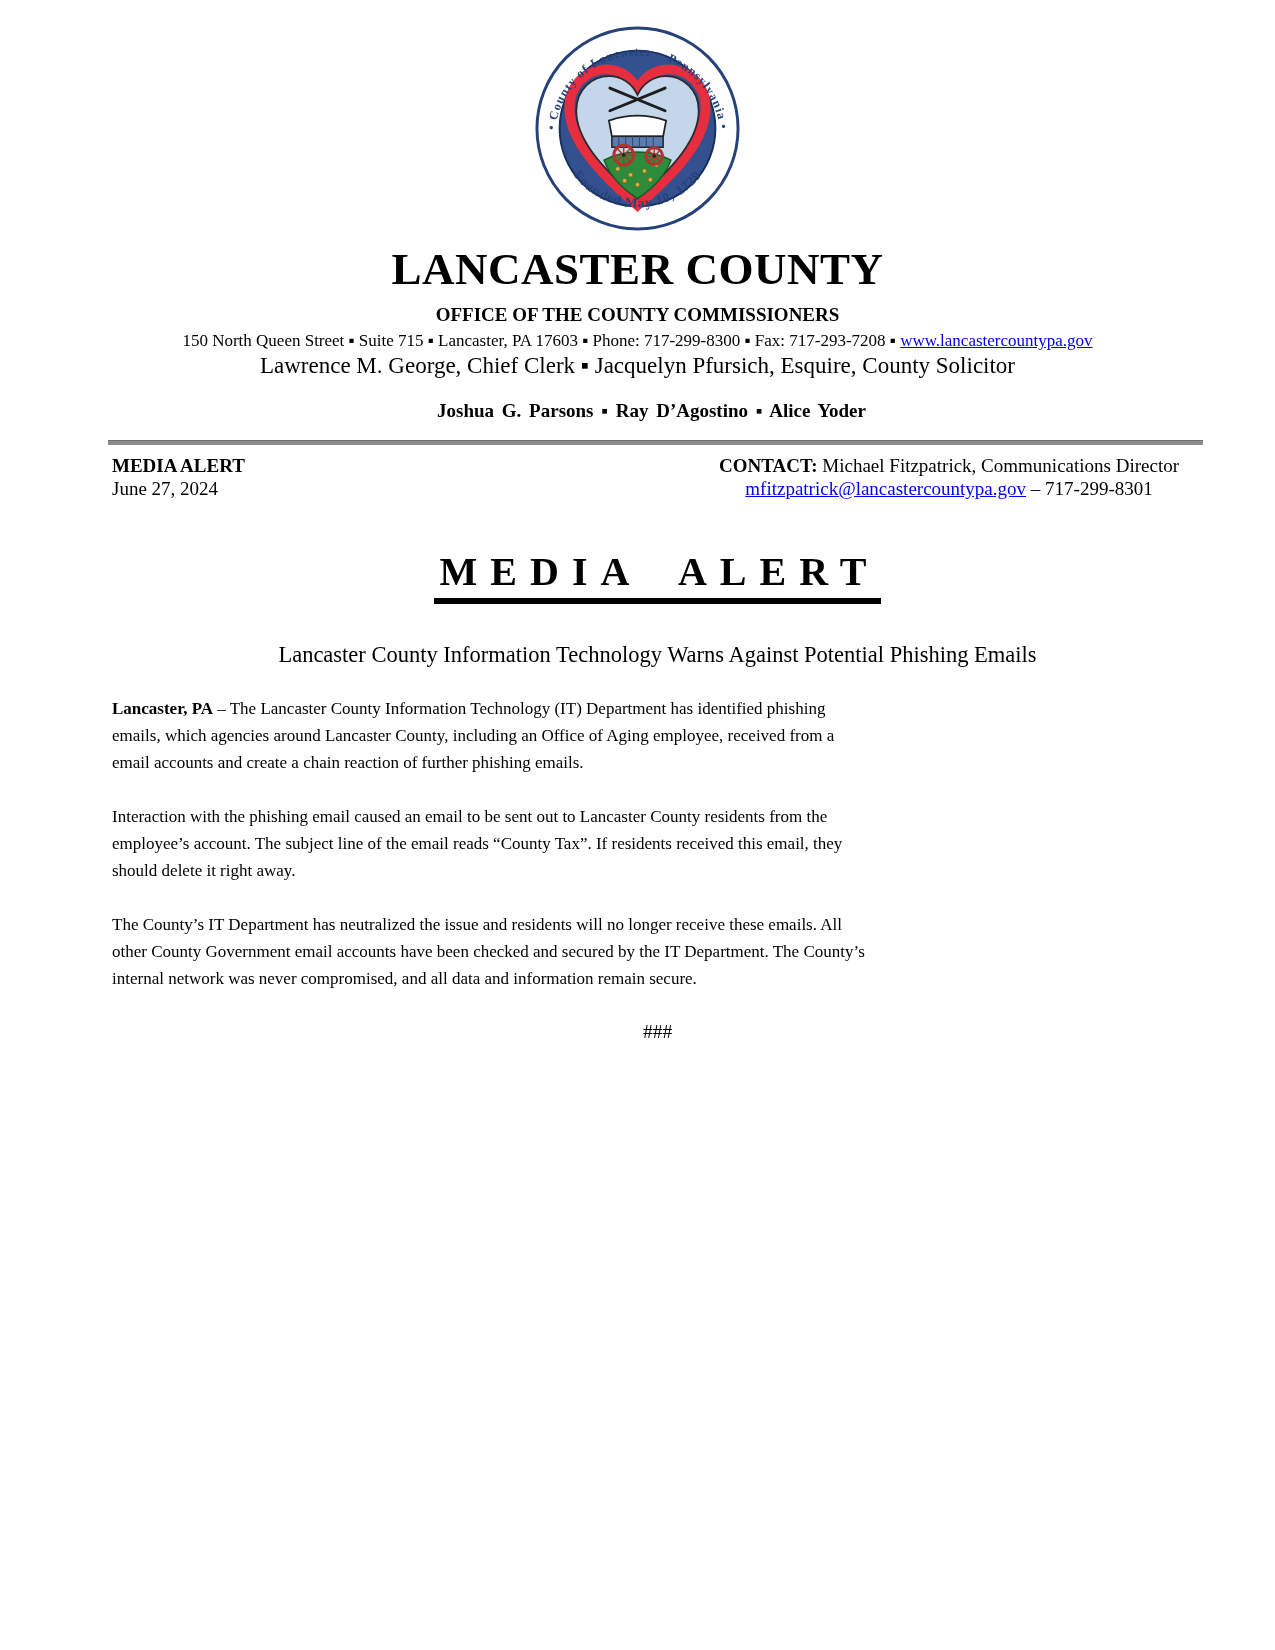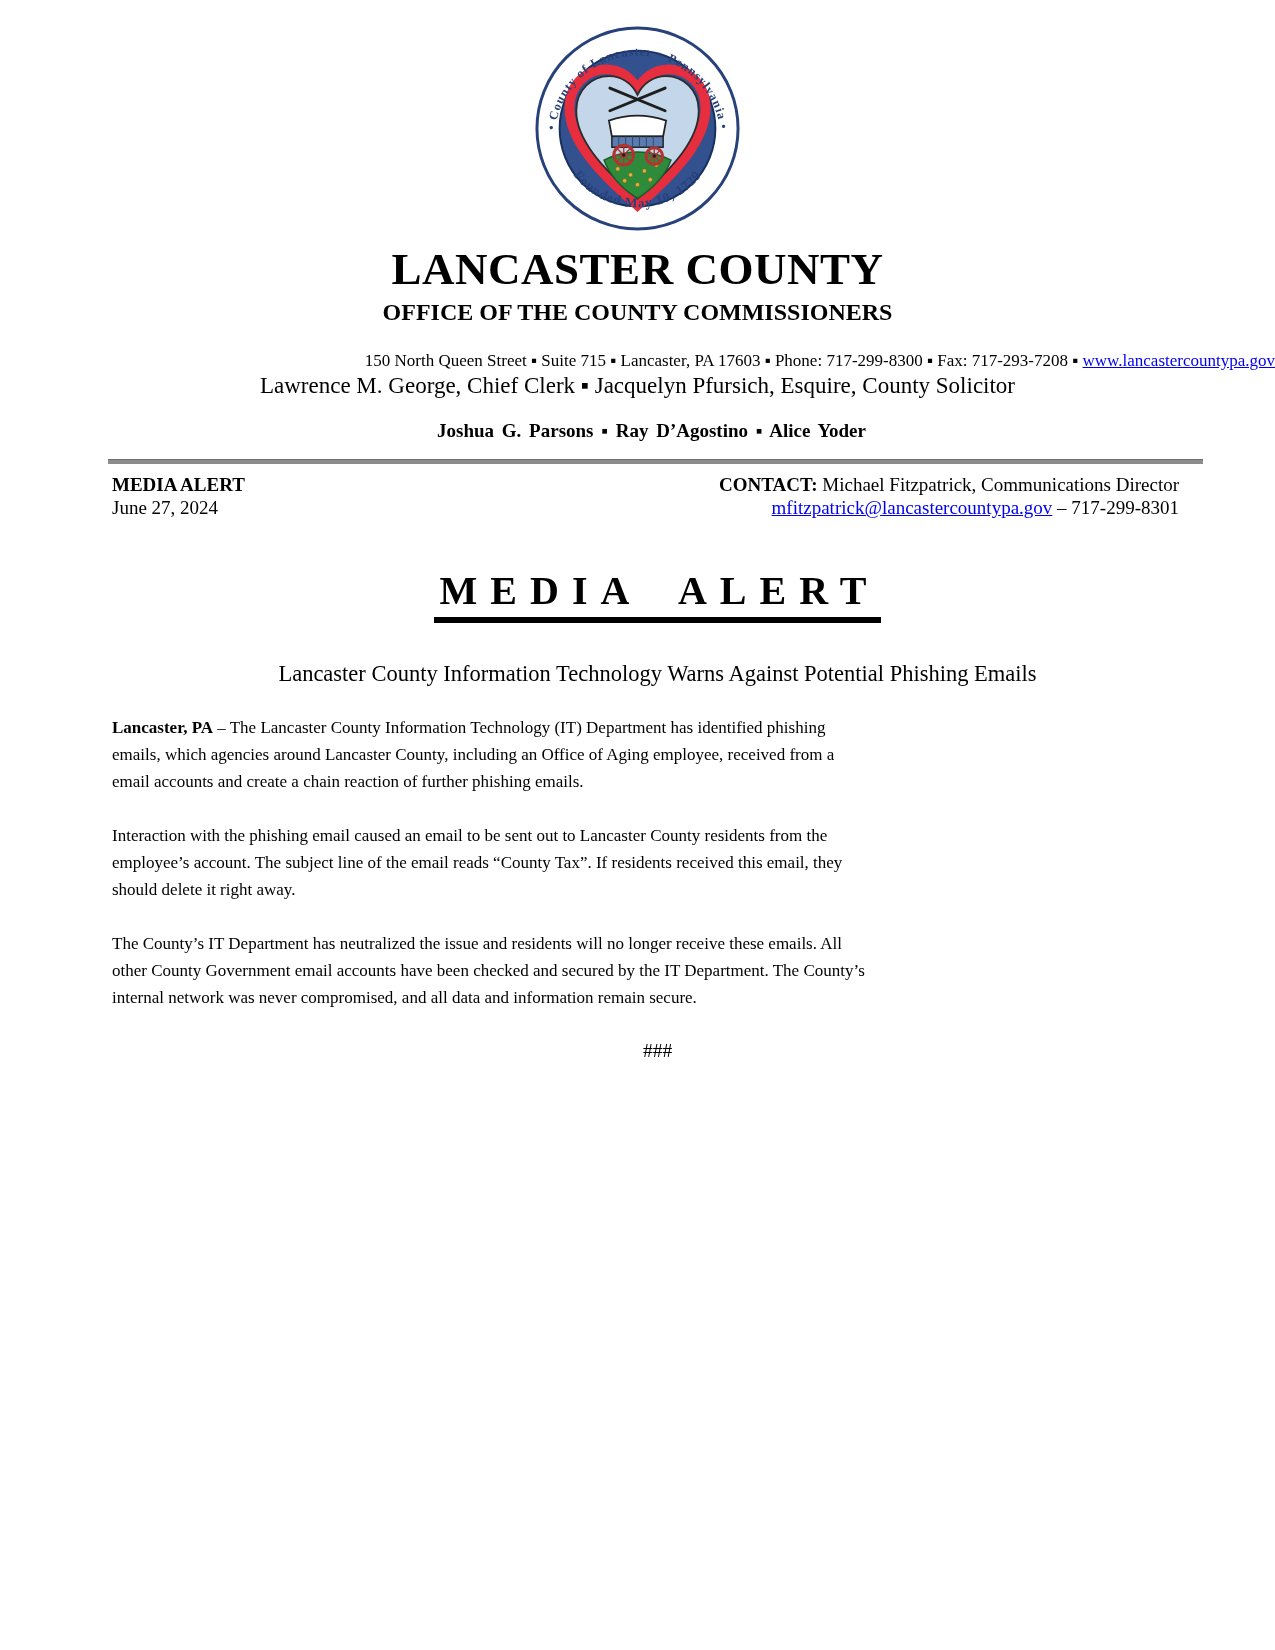--- a/index.html
+++ b/index.html
@@ -9,35 +9,35 @@
     overflow:hidden;
   }
   .content{padding:0 72px;margin-left:40px;}
   .center{text-align:center;}
 
   
   .seal-wrap{width:207px;height:207px;margin:25px auto 0;}
 
   
   .lh-title{font-size:45px;font-weight:bold;line-height:1.05;margin-top:14px;letter-spacing:0.5px;}
-  .lh-office{font-size:24px;font-weight:bold;margin-top:6px;line-height:1.1;}
-  .lh-address{font-size:17px;margin-top:24px;line-height:1.25;text-align:right;}
+  .lh-office{font-size:19px;font-weight:bold;margin-top:12px;line-height:1.1;}
+  .lh-address{font-size:17px;margin-top:4px;line-height:1.25;}
   .lh-officials{font-size:23px;margin-top:1px;line-height:1.25;}
   .lh-commissioners{font-size:19px;font-weight:bold;margin-top:19px;word-spacing:3px;line-height:1.2;margin-left:28px;}
   .lh-board{font-size:17px;margin-top:2px;word-spacing:8px;letter-spacing:0.5px;line-height:1.2;}
 
   a.doc-link{color:#0000EE;text-decoration:underline;cursor:pointer;}
 
   
   .rule{height:4px;background:#8c8c8c;border-top:1px solid #6e6e6e;margin:17px 0 0 -4px;}
 
   
   .meta-row{display:flex;justify-content:space-between;margin-top:9px;font-size:19px;line-height:23px;}
   .meta-left{text-align:left;}
-  .meta-right{text-align:right;padding-right:24px;}
+  .meta-right{text-align:center;padding-right:24px;}
   .bold{font-weight:bold;}
 
   
   .headline-wrap{margin-top:51px;text-align:center;}
   .headline{
     display:inline-block;font-size:40px;font-weight:bold;
     letter-spacing:13px;word-spacing:17px;
     border-bottom:6px solid #000;padding:0 2px 5px 6px;line-height:1.05;
   }
   .subheadline{font-size:22.5px;font-weight:normal;text-align:center;margin-top:37px;line-height:1.2;}

